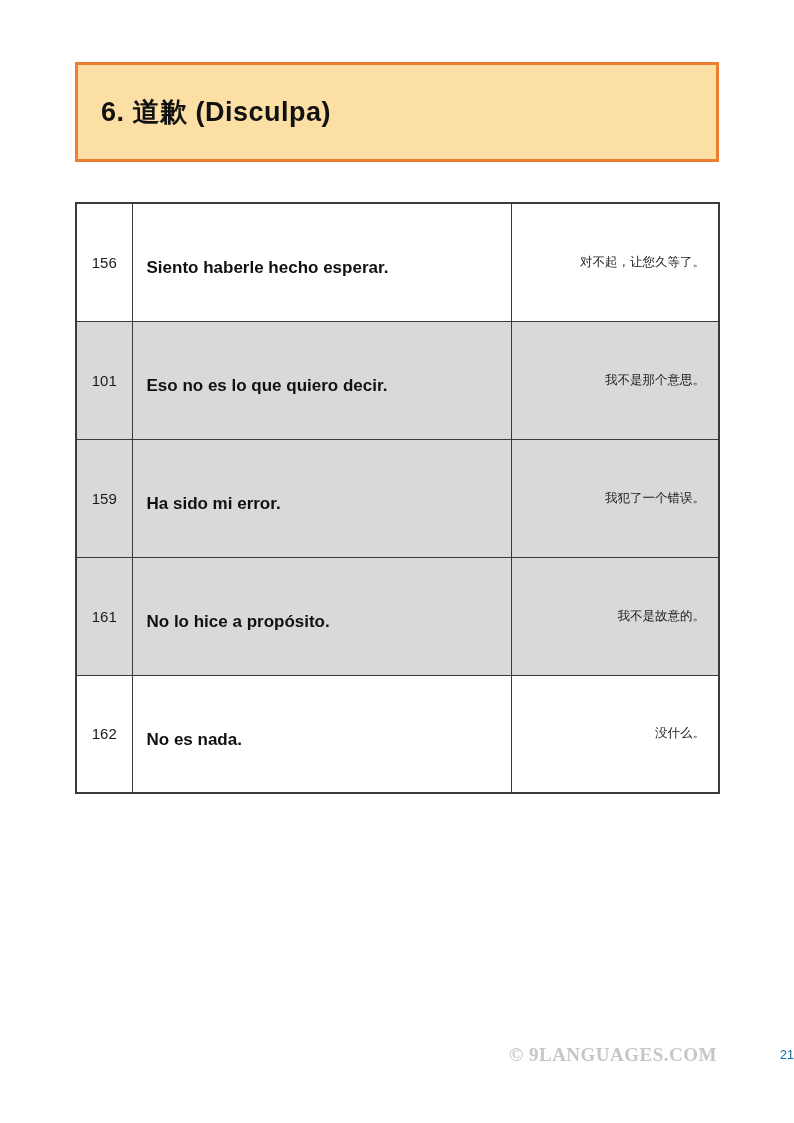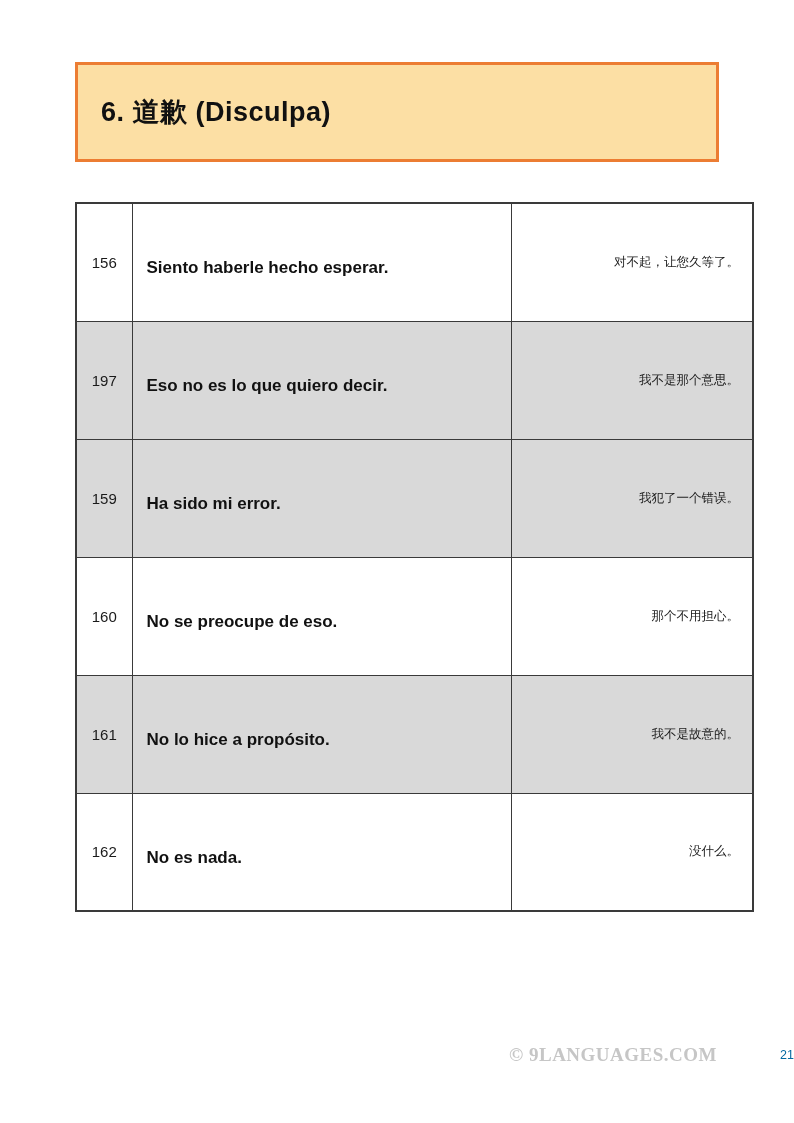--- a/index.html
+++ b/index.html
@@ -73,21 +73,21 @@
   td.col-es {
     width: 379px;
     padding: 12px 10px 0 14px;
     text-align: justify;
     font-size: 17px;
     font-weight: bold;
     line-height: 2.1;
     color: #111111;
   }
   td.col-zh {
-    width: 242px;
+    width: 208px;
     padding: 0 13px 0 6px;
     text-align: right;
     font-size: 12.5px;
     color: #1a1a1a;
   }
 
   
   .page-number {
     position: absolute;
     top: 1048px;
@@ -118,33 +118,28 @@
   </div>
 
   <table class="phrase-table">
     <tbody>
       <tr class="row-white">
         <td class="col-num">156</td>
         <td class="col-es">Siento haberle hecho esperar.</td>
         <td class="col-zh">对不起，让您久等了。</td>
       </tr>
       <tr class="row-gray">
-        <td class="col-num">197</td>
+        <td class="col-num">101</td>
         <td class="col-es">Eso no es lo que quiero decir.</td>
         <td class="col-zh">我不是那个意思。</td>
       </tr>
       <tr class="row-gray">
         <td class="col-num">159</td>
         <td class="col-es">Ha sido mi error.</td>
         <td class="col-zh">我犯了一个错误。</td>
-      </tr>
-      <tr class="row-white">
-        <td class="col-num">160</td>
-        <td class="col-es">No se preocupe de eso.</td>
-        <td class="col-zh">那个不用担心。</td>
       </tr>
       <tr class="row-gray">
         <td class="col-num">161</td>
         <td class="col-es">No lo hice a propósito.</td>
         <td class="col-zh">我不是故意的。</td>
       </tr>
       <tr class="row-white">
         <td class="col-num">162</td>
         <td class="col-es">No es nada.</td>
         <td class="col-zh">没什么。</td>

